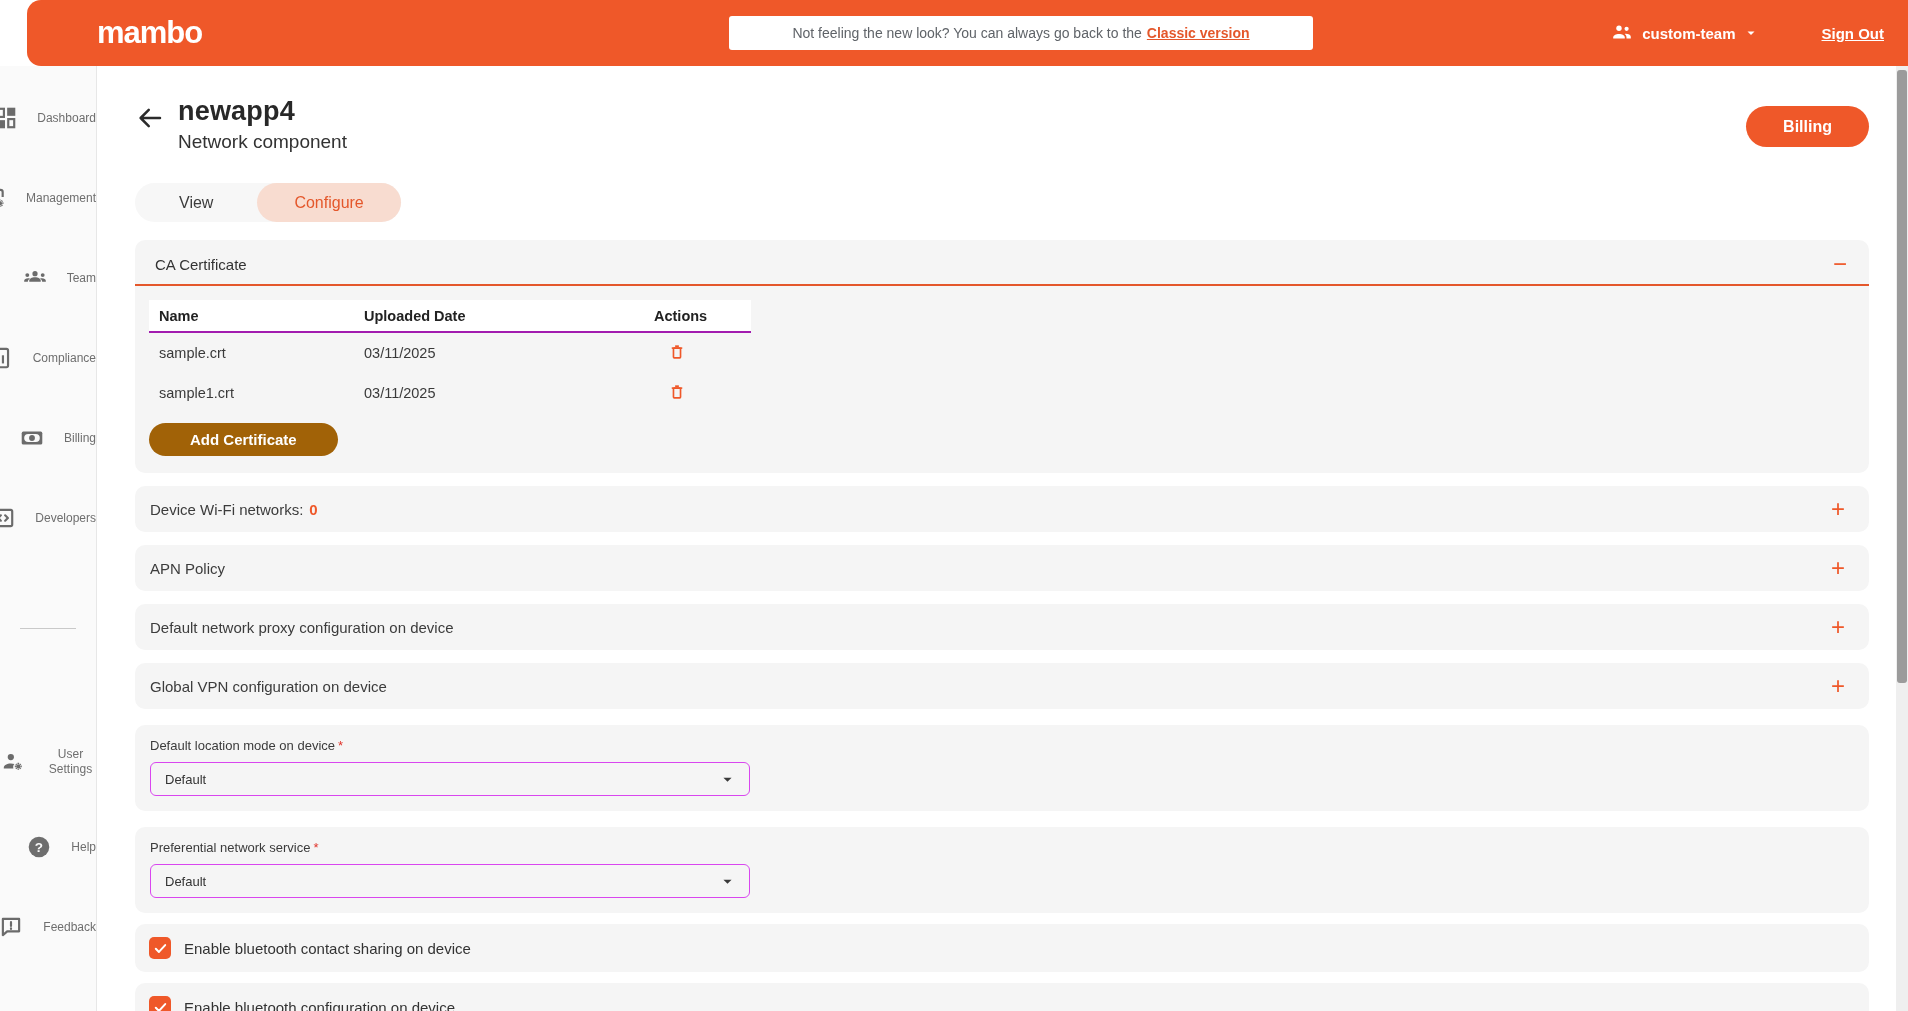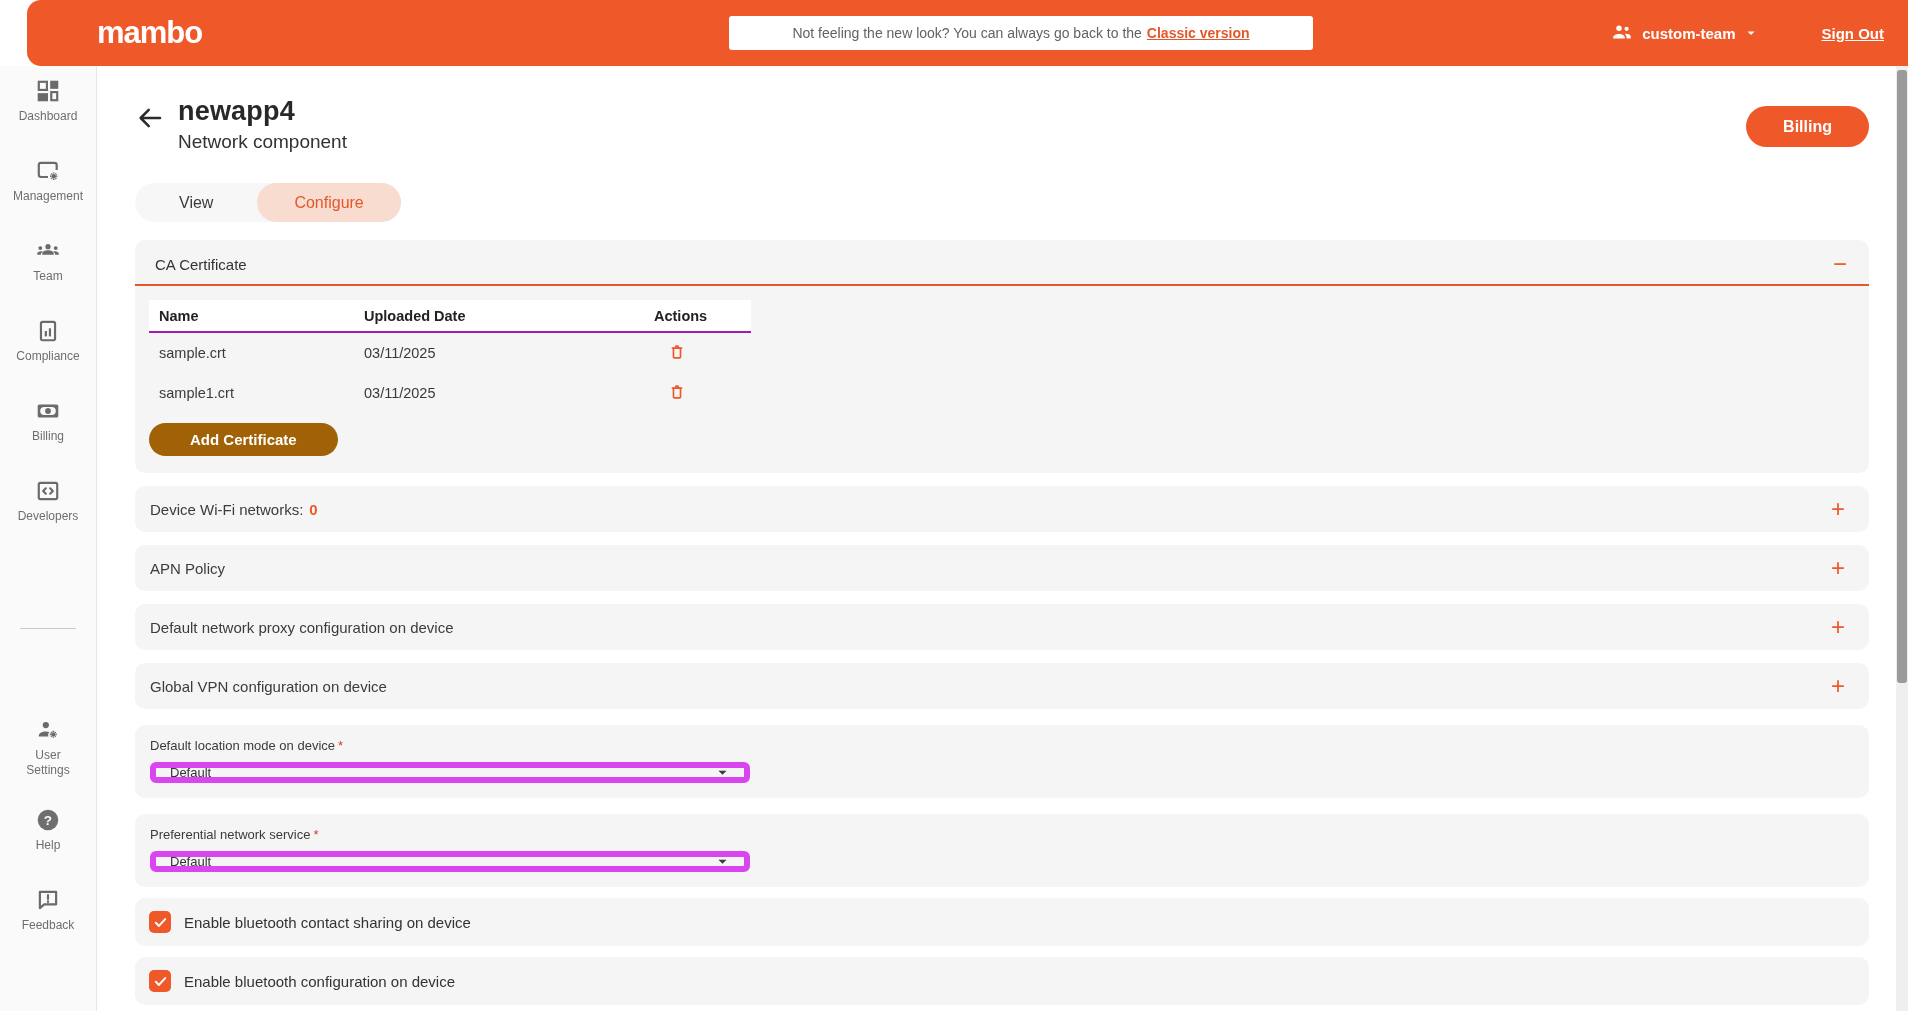--- a/index.html
+++ b/index.html
@@ -19,22 +19,22 @@
   .topbar-right { margin-left:auto; display:flex; align-items:center; margin-right:51px; }
   .team-select { display:flex; align-items:center; gap:8px; color:#fff; font-size:15px;
     font-weight:600; cursor:pointer; }
   .signout { margin-left:64px; color:#fff; font-size:15px; font-weight:600;
     text-decoration:underline; cursor:pointer; }
 
   
   .sidebar { position:absolute; top:66px; left:0; width:97px; bottom:0;
     background:#fafafa; border-right:1px solid #e7e7e7; display:flex; flex-direction:column;
     padding-top:12px; }
-  .nav-item { height:80px; display:flex; flex-direction:column; align-items:center;
-    justify-content:flex-start; gap:5px; color:#6e6e6e; cursor:pointer; }
+  .nav-item { height:80px; display:flex; flex-direction:row; align-items:center;
+    justify-content:flex-end; gap:19px; color:#6e6e6e; cursor:pointer; }
   .nav-item .lbl { font-size:12px; color:#6e6e6e; text-align:center; line-height:1.25;
     max-width:70px; }
   .nav-icon { width:26px; height:26px; color:#6b6b6b; }
   .side-divider { width:56px; height:1px; background:#c9c9c9; margin:70px auto 0; }
   .nav-bottom-1 { margin-top:88px; height:90px; }
 
   
   .scrollbar { position:absolute; top:66px; right:0; width:12px; bottom:0; background:#efefef; }
   .scroll-thumb { position:absolute; top:4px; left:1px; width:10px; height:613px;
     background:#9b9b9b; border-radius:3px; }
@@ -79,21 +79,21 @@
 
   
   .acc-bar { margin-top:13px; height:46px; display:flex; align-items:center;
     padding:0 22px 0 15px; font-size:15px; color:#3c3c3c; cursor:pointer; }
   .acc-badge { color:#EF5829; font-weight:700; margin-left:6px; }
 
   
   .select-card { margin-top:16px; padding:13px 15px 15px; }
   .field-label { font-size:13px; color:#3b3b3b; }
   .req { color:#E0342B; margin-left:3px; }
-  .select-box { margin-top:9px; width:600px; height:21px; border:6px solid #d946ef;
+  .select-box { margin-top:9px; width:600px; height:34px; border:1px solid #d946ef;
     border-radius:6px; display:flex; align-items:center; padding:0 14px; font-size:13px;
     color:#333; cursor:pointer; background:transparent; }
   .select-caret { margin-left:auto; width:15px; height:15px; color:#3a3a3a; }
 
   
   .check-card { margin-top:11px; height:48px; display:flex; align-items:center; padding:0 14px; }
   .checkbox { width:22px; height:22px; background:#EF5829; border-radius:5px; flex:none;
     display:flex; align-items:center; justify-content:center; cursor:pointer; }
   .check-label { margin-left:13px; font-size:15px; color:#333; }
 

